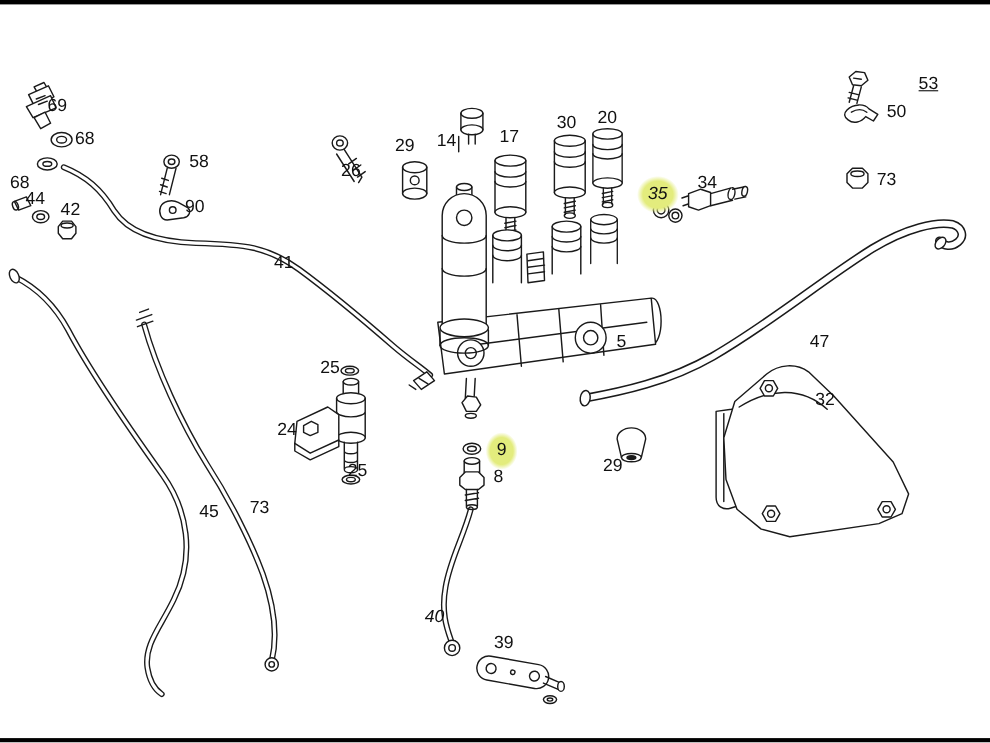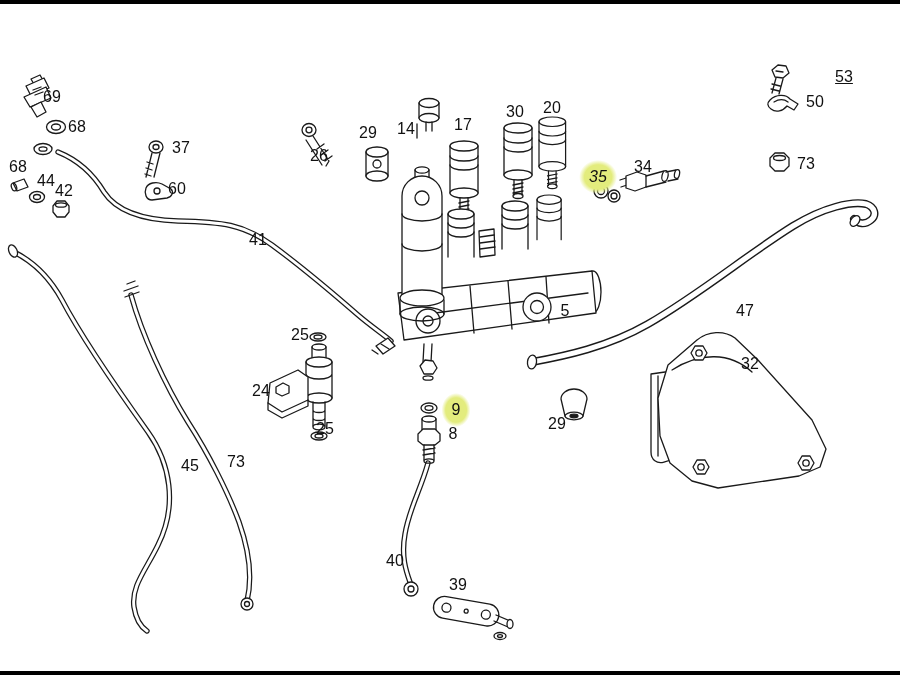--- a/index.html
+++ b/index.html
@@ -227,24 +227,24 @@
       <path d="M561 399 A13 10 0 0 1 587 399 L583 416 L565 416 Z" fill="#fff"></path>
       <ellipse cx="574" cy="416" rx="9" ry="3.8" fill="#fff"></ellipse>
       <ellipse cx="574" cy="416" rx="4" ry="1.8" fill="#1a1a1a"></ellipse>
     </g>
   </svg>
 
   <div class="labels-layer">
       <div class="part-label" style="left: 52px; top: 97px;">69</div>
       <div class="part-label" style="left: 77px; top: 127px;">68</div>
       <div class="part-label" style="left: 18px; top: 167px;">68</div>
-      <div class="part-label" style="left: 46px; top: 181px;">44</div>
+      <div class="part-label" style="left: 32px; top: 181px;">44</div>
       <div class="part-label" style="left: 64px; top: 191px;">42</div>
-      <div class="part-label" style="left: 181px; top: 148px;">37</div>
-      <div class="part-label" style="left: 177px; top: 189px;">60</div>
+      <div class="part-label" style="left: 181px; top: 148px;">58</div>
+      <div class="part-label" style="left: 177px; top: 189px;">90</div>
       <div class="part-label" style="left: 258px; top: 240px;">41</div>
       <div class="part-label" style="left: 319px; top: 156px;">26</div>
       <div class="part-label" style="left: 368px; top: 133px;">29</div>
       <div class="part-label" style="left: 406px; top: 129px;">14</div>
       <div class="part-label" style="left: 463px; top: 125px; text-align: right;">17</div>
       <div class="part-label" style="left: 515px; top: 112px;">30</div>
       <div class="part-label" style="left: 552px; top: 108px;">20</div>
       <div class="part-label highlighted" style="left: 598px; top: 177px; font-style: italic;">35</div>
       <div class="part-label" style="left: 643px; top: 167px;">34</div>
       <div class="part-label" style="left: 844px; top: 77px; text-decoration: underline;">53</div>
@@ -254,16 +254,16 @@
       <div class="part-label" style="left: 565px; top: 311px;">5</div>
       <div class="part-label" style="left: 750px; top: 364px;">32</div>
       <div class="part-label" style="left: 300px; top: 335px;">25</div>
       <div class="part-label" style="left: 261px; top: 391px;">24</div>
       <div class="part-label" style="left: 325px; top: 429px;">25</div>
       <div class="part-label highlighted" style="left: 456px; top: 410px;">9</div>
       <div class="part-label" style="left: 453px; top: 434px;">8</div>
       <div class="part-label" style="left: 557px; top: 424px;">29</div>
       <div class="part-label" style="left: 190px; top: 466px;">45</div>
       <div class="part-label" style="left: 236px; top: 462px; text-align: right;">73</div>
-      <div class="part-label" style="left: 395px; top: 561px;">40</div>
+      <div class="part-label" style="left: 395px; top: 561px; font-style: italic;">40</div>
       <div class="part-label" style="left: 458px; top: 585px;">39</div>
     </div>
 </div>
 
 </body></html>

